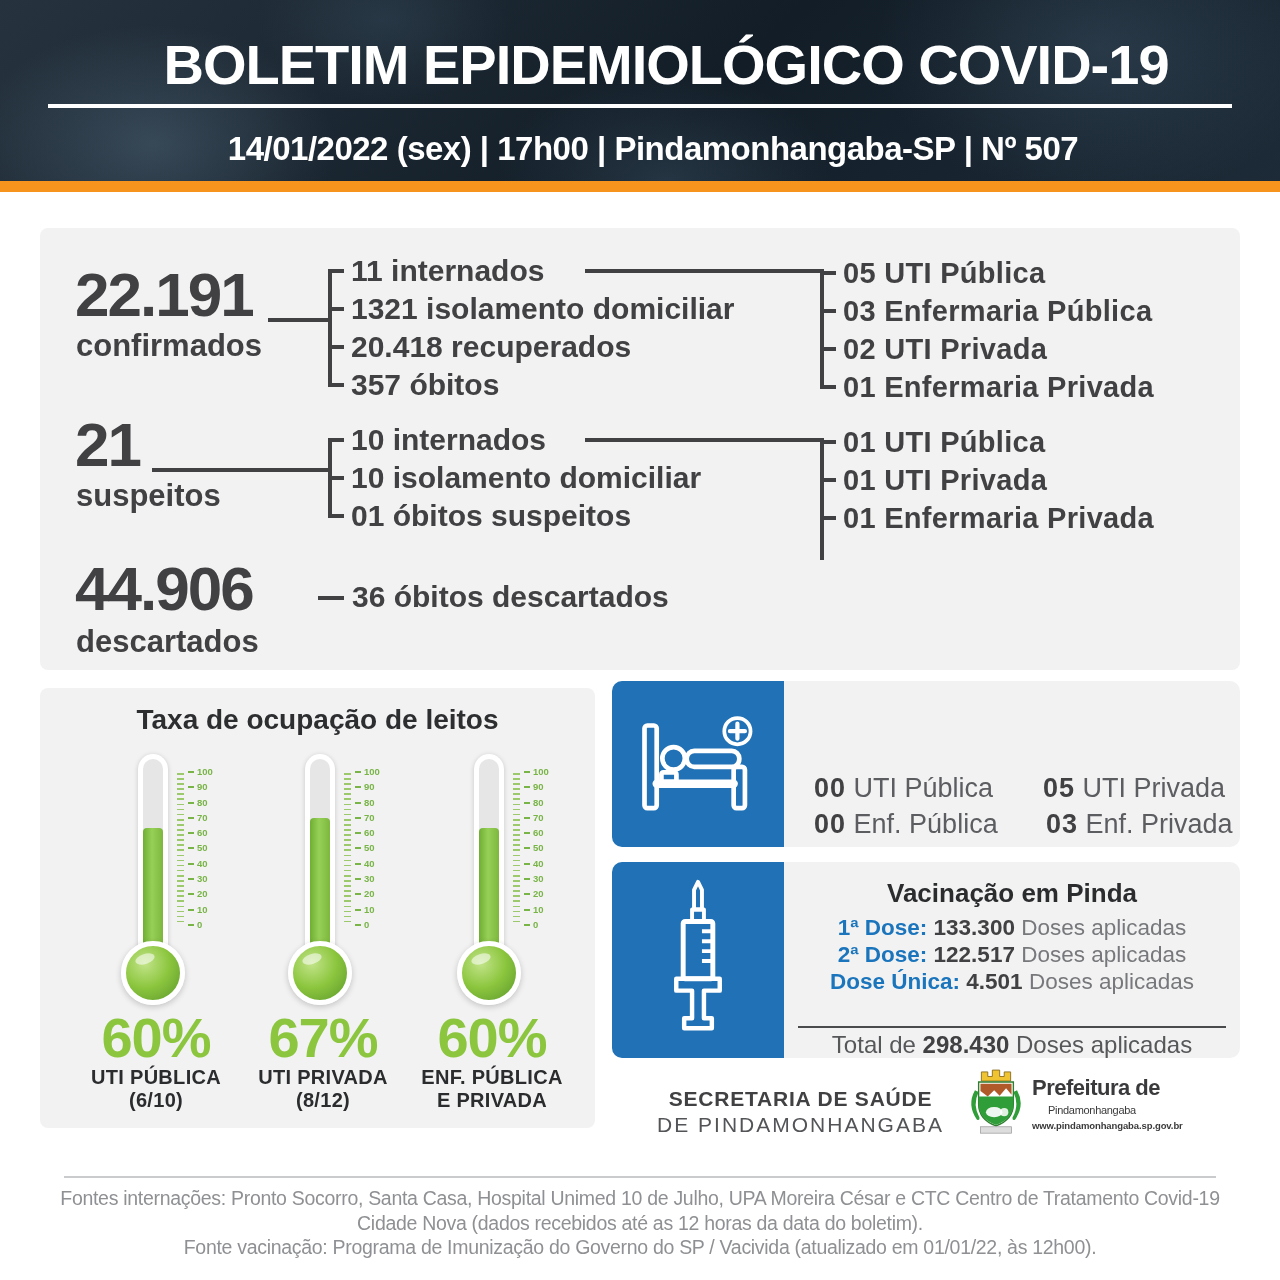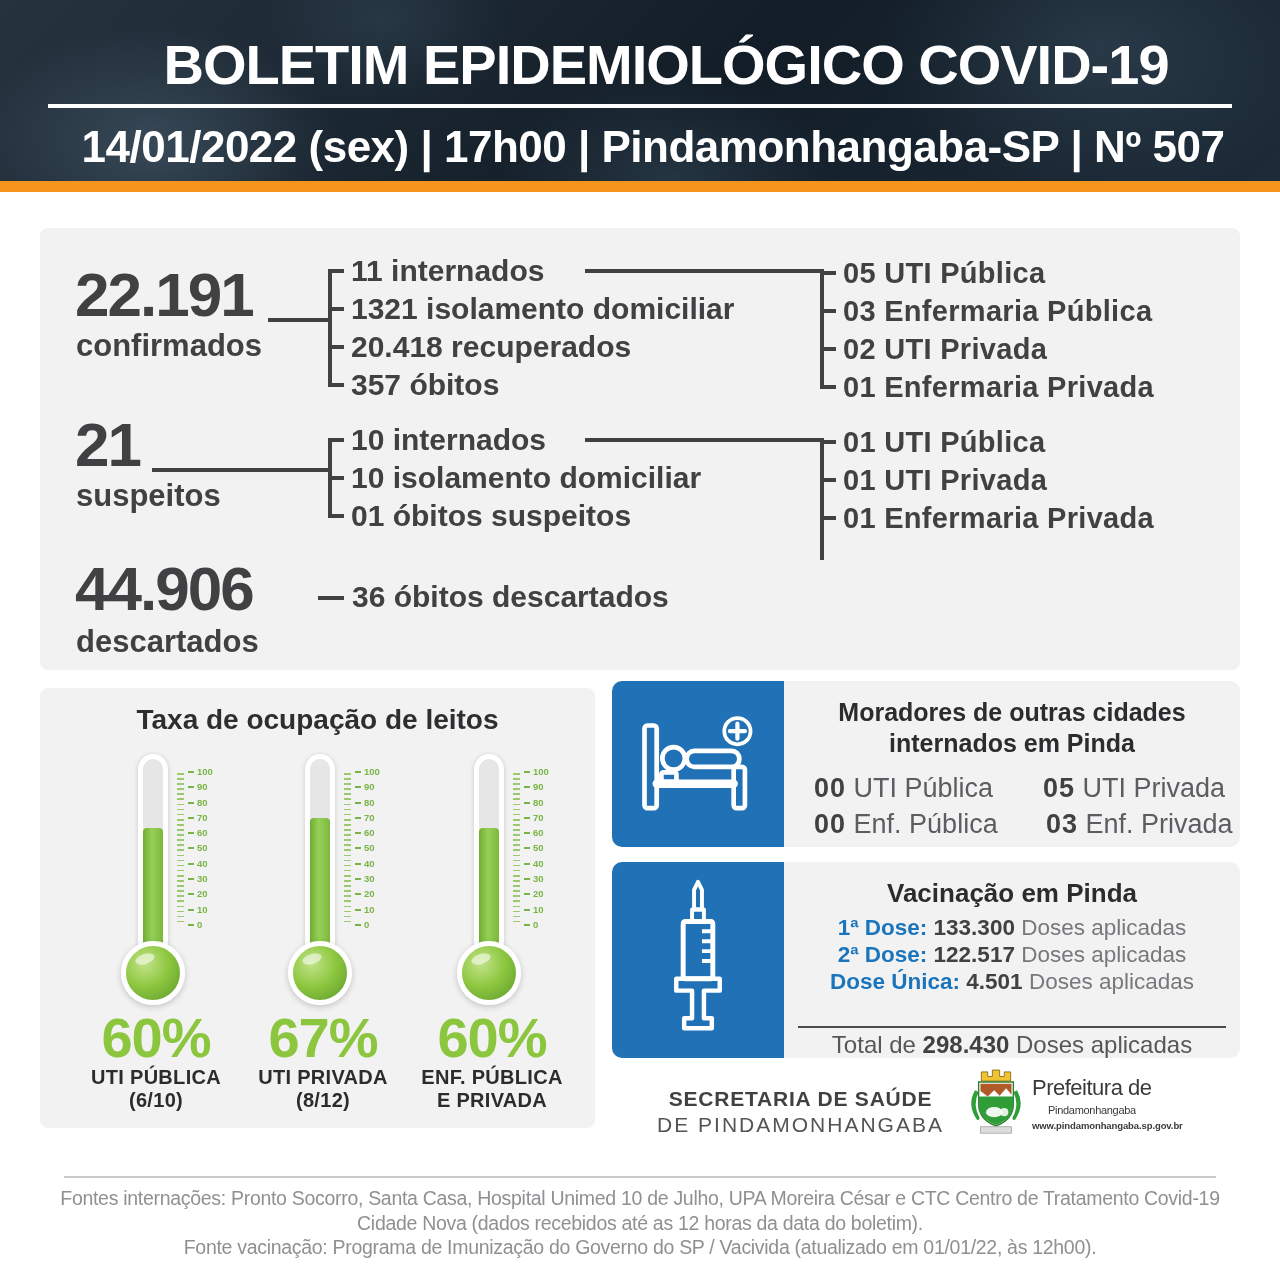--- a/index.html
+++ b/index.html
@@ -16,22 +16,22 @@
   .hero{position:absolute;left:0;top:0;width:1280px;height:192px;
     background:
       radial-gradient(260px 170px at 12% 75%, rgba(95,120,140,.38), transparent 70%),
       radial-gradient(320px 220px at 86% 25%, rgba(80,105,125,.30), transparent 70%),
       radial-gradient(240px 160px at 52% 95%, rgba(60,82,100,.45), transparent 70%),
       radial-gradient(180px 120px at 30% 10%, rgba(70,95,115,.28), transparent 70%),
       linear-gradient(135deg,#26333f,#121d27 55%,#1d2b38);}
   .hero-title{position:absolute;left:0;top:32px;width:100%;text-align:center;
     color:#ffffff;font-size:56px;font-weight:bold;letter-spacing:-1px;margin-left:26px;}
   .hero-rule{position:absolute;left:48px;top:104px;width:1184px;height:4px;background:#ffffff;}
-  .hero-sub{position:absolute;left:0;top:122px;width:100%;text-align:center;
-    color:#ffffff;font-size:44px;font-weight:bold;letter-spacing:-0.5px;padding-left:26px;}
+  .hero-sub{position:absolute;left:0;top:130px;width:100%;text-align:center;
+    color:#ffffff;font-size:33px;font-weight:bold;letter-spacing:-0.5px;padding-left:26px;}
   .hero-orange{position:absolute;left:0;bottom:0;width:100%;height:11px;background:var(--orange);}
 
   
   .panel{position:absolute;background:var(--panel);border-radius:8px;}
 
   
   .stats{left:40px;top:228px;width:1200px;height:442px;}
   .big-num{position:absolute;font-size:62px;font-weight:bold;color:var(--dark);letter-spacing:-2px;line-height:1;}
   .big-cap{position:absolute;font-size:31px;font-weight:bold;color:var(--dark);line-height:1;}
   .hline{position:absolute;height:4px;background:var(--dark);}
@@ -91,21 +91,21 @@
   .vax-divider{position:absolute;left:14px;top:164px;width:428px;height:2px;background:#4a4b4d;}
   .vax-total{position:absolute;left:0;top:170px;width:100%;text-align:center;font-size:24px;color:#565759;line-height:26px;}
   .vax-total b{color:var(--dark);}
 
   
   .org-block{position:absolute;left:628px;top:1086px;width:345px;text-align:center;color:var(--dark);}
   .org-l1{font-size:21px;font-weight:bold;letter-spacing:0.8px;line-height:26px;}
   .org-l2{font-size:21px;letter-spacing:2px;color:#535457;line-height:26px;}
   .crest{position:absolute;left:964px;top:1064px;}
   .logo-block{position:absolute;left:1032px;top:1076px;color:#3a3a3c;}
-  .logo-l1{font-size:22px;font-weight:normal;letter-spacing:-0.5px;line-height:24px;}
+  .logo-l1{font-size:22px;font-weight:bold;letter-spacing:-0.5px;line-height:24px;}
   .logo-l2{font-size:11px;font-weight:normal;letter-spacing:-0.3px;line-height:20px;margin-left:16px;}
   .logo-url{font-size:9.5px;font-weight:bold;letter-spacing:-0.1px;line-height:12px;}
   .foot-rule{position:absolute;left:64px;top:1176px;width:1152px;height:2px;background:#cacbcc;}
   .sources{position:absolute;left:0;top:1186px;width:100%;text-align:center;
     color:var(--src);font-size:19.5px;letter-spacing:-0.3px;line-height:24.5px;}
 </style>
 </head>
 <body>
 
 <div class="page">
@@ -253,24 +253,20 @@
         <circle cx="39" cy="49" r="12"></circle>
         <rect x="53" y="41" width="56" height="17" rx="8"></rect>
         <rect x="26" y="64" width="16" height="10" rx="2"></rect>
         <line x1="21" y1="76" x2="103" y2="76" stroke-width="9"></line>
         <rect x="103" y="58" width="12" height="44" rx="3"></rect>
         <circle cx="107" cy="20" r="14" stroke-width="4"></circle>
         <path d="M107 12 v16 M99 20 h16" stroke-width="4.5"></path>
       </svg>
     </div>
     <div class="card-body">
-      <div class="card-title">
-        <div>Moradores de outras cidades</div>
-        <div>internados em Pinda</div>
-      </div>
       <div class="res-stat" style="left:30px;top:92px;">
         <span class="res-num">00</span>
         <span class="res-label">UTI Pública</span>
       </div>
       <div class="res-stat" style="left:259px;top:92px;">
         <span class="res-num">05</span>
         <span class="res-label">UTI Privada</span>
       </div>
       <div class="res-stat" style="left:30px;top:128px;">
         <span class="res-num">00</span>

